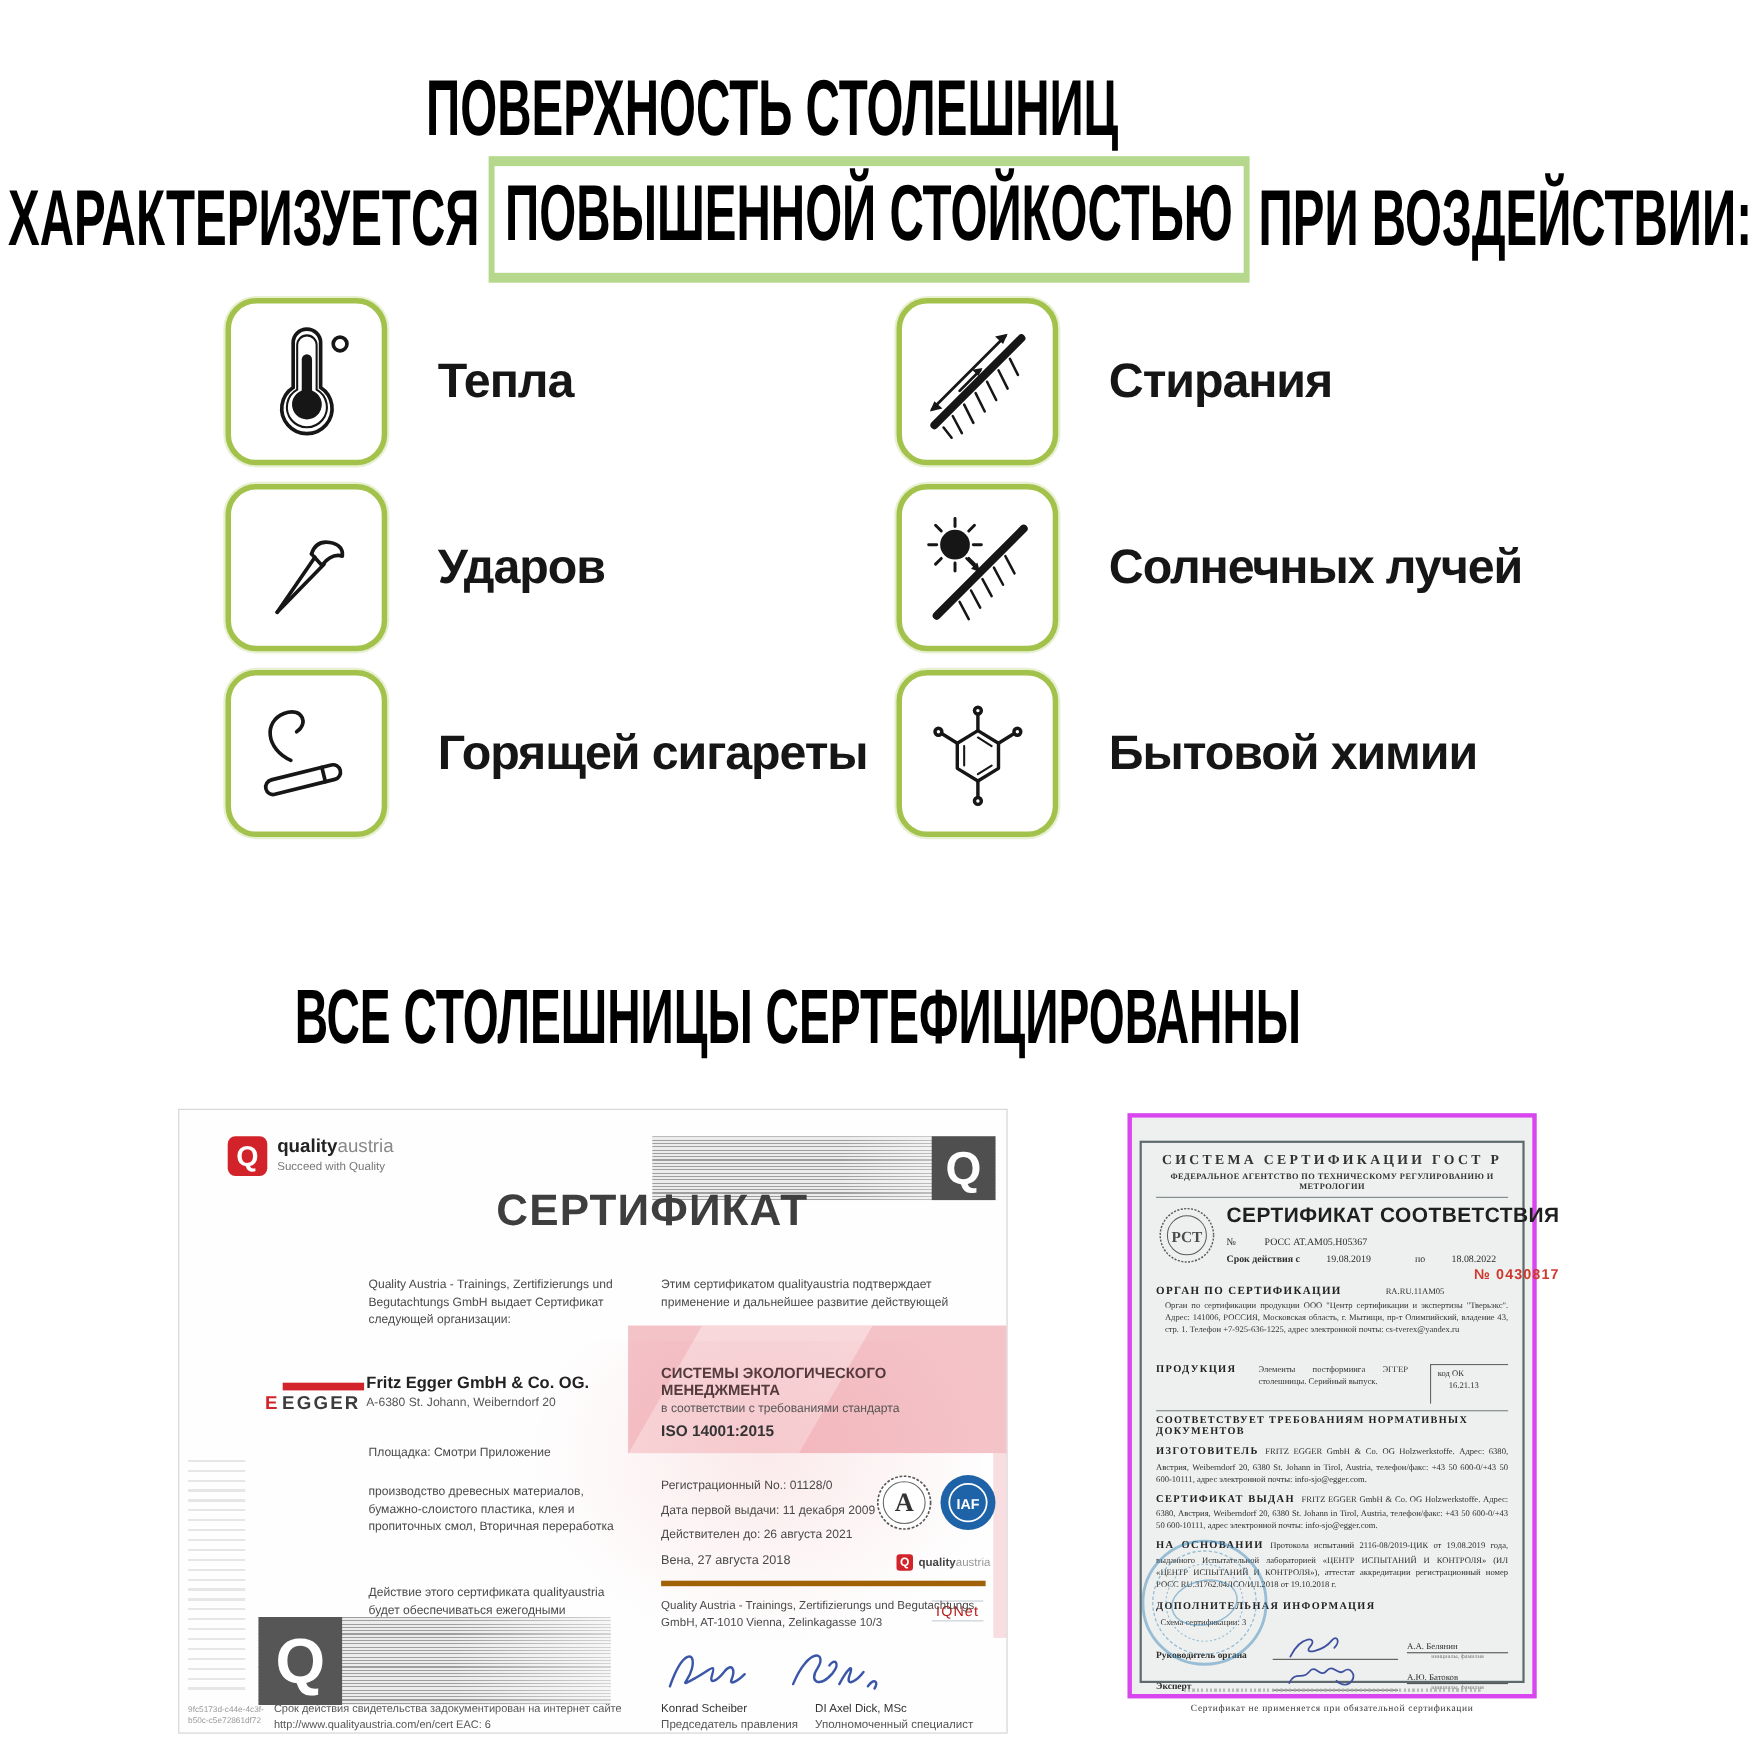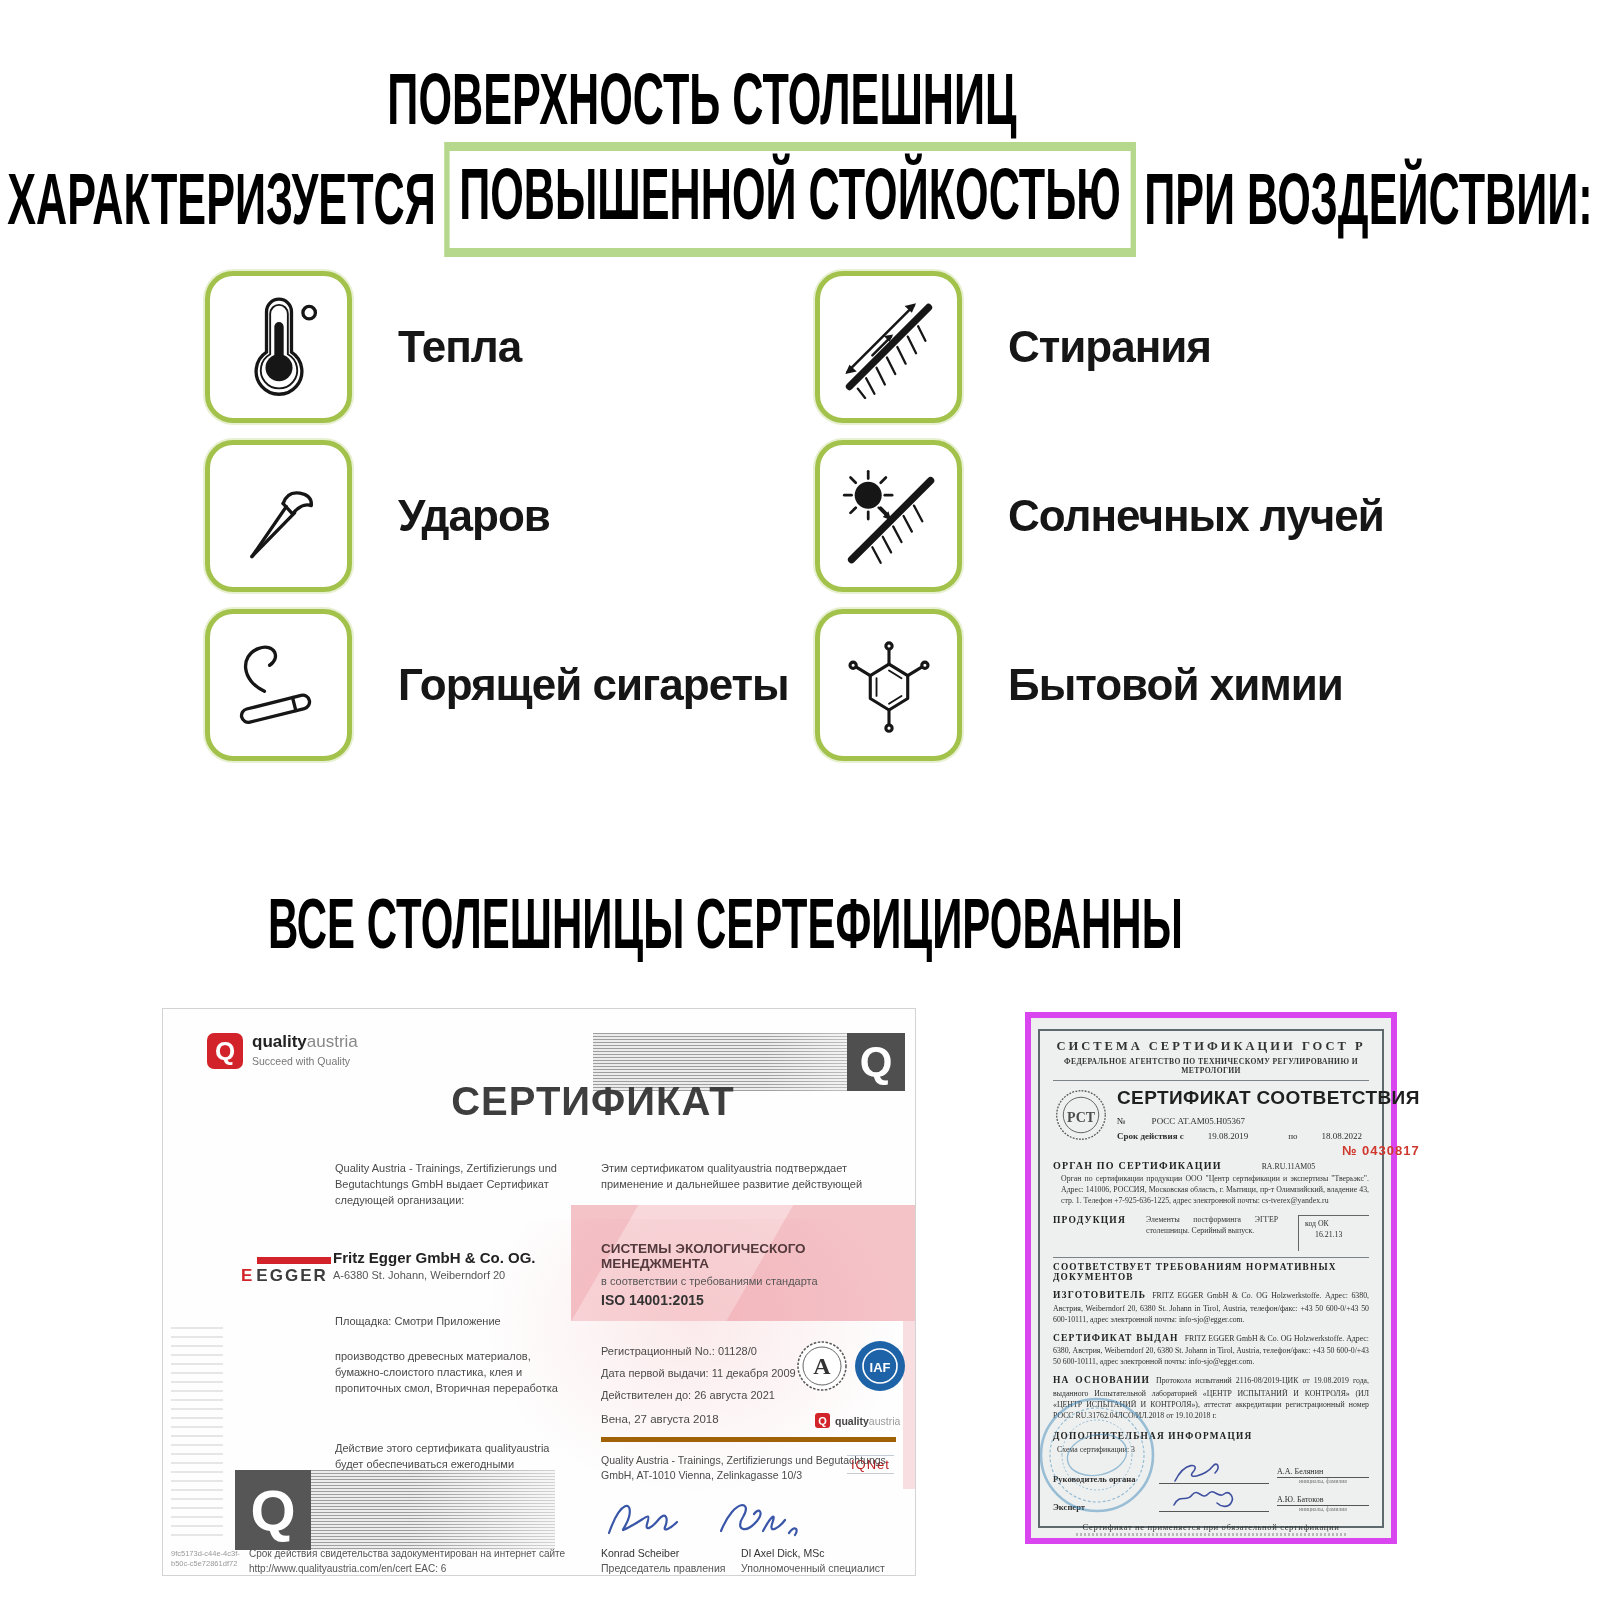--- a/index.html
+++ b/index.html
@@ -74,21 +74,21 @@
   .badge-iaf{left:690px;top:330px;}
   .qa-small{left:652px;top:404px;display:flex;align-items:center;gap:5px;}
   .qa-small .sq{width:15px;height:15px;background:#d2232a;border-radius:3px;color:#fff;font-size:11px;
      font-weight:bold;display:flex;align-items:center;justify-content:center;}
   .qa-small .t{font-size:10.5px;color:#444;}
   .iqnet{left:684px;top:446px;font-size:13px;color:#b91c1c;letter-spacing:1px;
      border-top:1px solid #c3ccd4;border-bottom:1px solid #c3ccd4;padding:1px 4px;}
 
   
   .cert-r{position:absolute;left:1025px;top:1012px;width:372px;height:532px;background:#edf0ef;
-     border:6px solid #d946ef;box-sizing:border-box;padding:11px 7px 10px 7px;
+     border:4px solid #d946ef;box-sizing:border-box;padding:21px 7px 10px 7px;
      font-family:"Liberation Serif",serif;color:#2e2e2e;}
   .frame{border:2px solid #5d696c;height:100%;box-sizing:border-box;padding:8px 13px 4px 13px;
      position:relative;}
   .cr-h1{text-align:center;font-size:12.5px;font-weight:bold;letter-spacing:3px;color:#333;}
   .cr-h2{text-align:center;font-size:7.6px;font-weight:bold;letter-spacing:.4px;color:#333;
      margin-top:3px;border-bottom:1px solid #7a8487;padding-bottom:5px;}
   .cr-top{display:flex;margin-top:6px;gap:8px;}
   .cr-title{font-size:19px;font-weight:bold;font-family:"Liberation Sans",sans-serif;
      color:#1f1f1f;letter-spacing:.4px;white-space:nowrap;}
   .cr-no-row{display:flex;gap:26px;font-size:9px;margin-top:7px;}
@@ -395,21 +395,21 @@
         <div class="cr-rednum">№ 0430817</div>
       </div>
     </div>
 
     <div class="cr-row" style="margin-top:2px;">
       <span class="cr-label">ОРГАН ПО СЕРТИФИКАЦИИ</span>
       <span style="font-size:7.8px;">RA.RU.11AM05</span>
     </div>
     <div class="cr-small" style="margin-top:3px;padding-left:8px;">Орган по сертификации продукции ООО "Центр сертификации и экспертизы "Тверьэкс". Адрес: 141006, РОССИЯ, Московская область, г. Мытищи, пр-т Олимпийский, владение 43, стр. 1. Телефон +7-925-636-1225, адрес электронной почты: cs-tverex@yandex.ru</div>
 
-    <div class="cr-flex" style="margin-top:8px;gap:20px;">
+    <div class="cr-flex" style="margin-top:25px;gap:20px;">
       <span class="cr-label" style="flex:0 0 66px;font-size:9.5px;">ПРОДУКЦИЯ</span>
       <span class="cr-small" style="flex:1;">Элементы постформинга ЭГГЕР столешницы. Серийный выпуск.</span>
       <span class="code-cell">
         <span>код ОК</span><br>
         <span style="padding-left:10px;">16.21.13</span>
       </span>
     </div>
 
     <div class="cr-label" style="margin-top:6px;border-top:1px solid #7a8487;padding-top:4px;font-size:9.3px;">СООТВЕТСТВУЕТ ТРЕБОВАНИЯМ НОРМАТИВНЫХ ДОКУМЕНТОВ</div>
 

